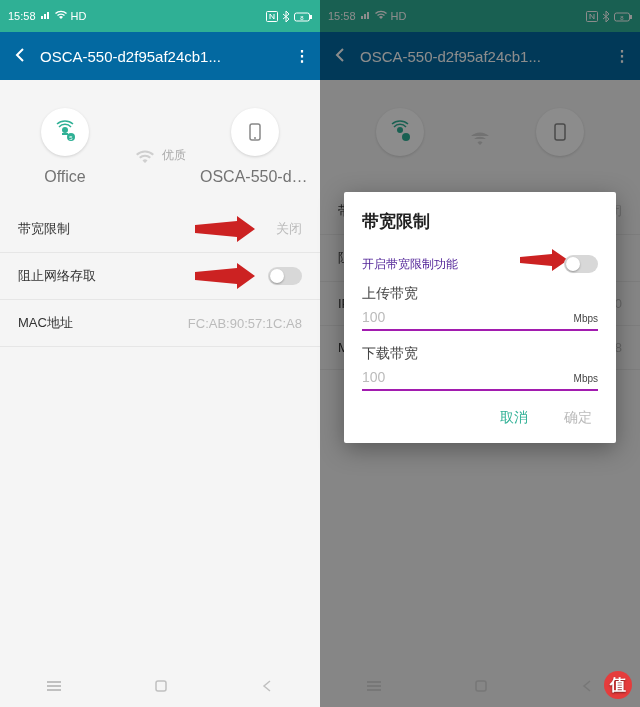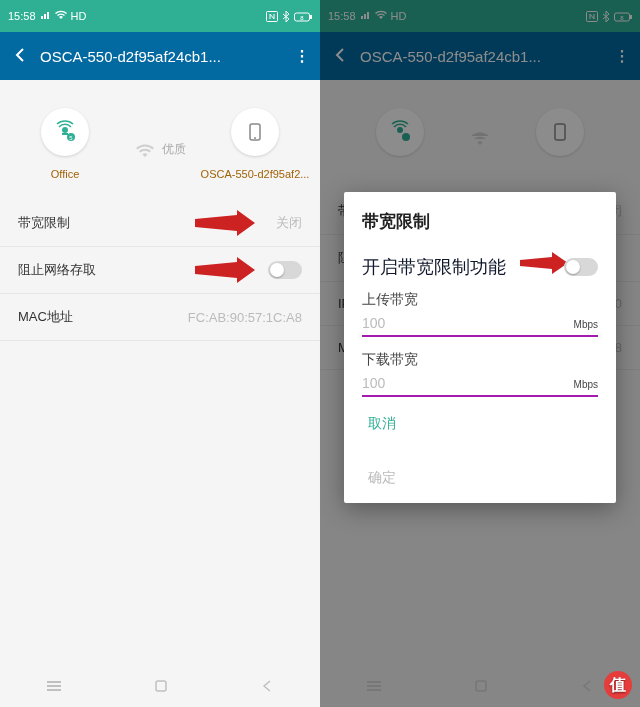--- a/index.html
+++ b/index.html
@@ -52,21 +52,21 @@
     width: 110px;
   }
   .dev-circle {
     width: 48px; height: 48px; border-radius: 50%;
     background: #fff;
     box-shadow: 0 1px 3px rgba(0,0,0,0.15);
     display: flex; align-items: center; justify-content: center;
     color: #2fb095; margin-bottom: 12px;
   }
   .dev-label {
-    color: #a16207; font-size: 11px; text-align: left;
+    color: #737373; font-size: 16px; text-align: left;
     max-width: 110px; white-space: nowrap; overflow: hidden; text-overflow: ellipsis;
   }
   .dev-mid { display:flex; flex-direction:row; align-items:center; gap:6px; color:#aaa; font-size:12px; padding-bottom: 22px;}
   .wifi-mid svg { color:#ccc; }
 
   .list { background:#f5f5f5; padding: 10px 0 0; }
   .row {
     padding: 14px 18px;
     display:flex; align-items:center; justify-content:space-between;
     border-bottom: 1px solid #e6e6e6;
@@ -93,29 +93,29 @@
 
   .modal {
     position:absolute;
     left: 24px; right: 24px; top: 192px;
     background:#fff;
     border-radius: 2px;
     box-shadow: 0 6px 24px rgba(0,0,0,0.35);
     padding: 18px 18px 8px;
   }
   .modal-title { font-size: 17px; font-weight:600; color:#222; margin-bottom: 16px; }
-  .modal-row { display:flex; align-items:center; justify-content:space-between; padding: 6px 0; font-size:18px; color:#0f172a; }
+  .modal-row { display:flex; align-items:center; justify-content:space-between; padding: 6px 0; font-size:12px; color:#4c1d95; }
   .modal-sub { font-size:14px; color:#444; padding-top:6px; }
   .input-row { display:flex; align-items:baseline; border-bottom:2px solid #a21caf; padding-bottom:4px; margin: 2px 0 8px; }
   .input-row input {
     flex:1; border:none; outline:none; font-size:14px; color:#bbb; background:transparent;
     padding: 4px 0 0;
   }
   .unit { color:#444; font-size:10px; }
-  .modal-actions { display:flex; justify-content:flex-end; gap:36px; padding: 10px 6px 8px; font-size:14px;flex-direction:column; }
+  .modal-actions { display:flex; justify-content:flex-end; gap:36px; padding: 10px 6px 8px; font-size:14px; }
   .modal-actions .cancel { color:#2fb095; }
   .modal-actions .ok { color:#bbb; }
 
   .navbar {
     position:absolute; bottom:0; left:0; right:0; height: 38px;
     display:flex; align-items:center; justify-content:space-around;
     color:#c0c0c0; background:#f5f5f5;
   }
   .navbar.shadowed { background: transparent; color:#777; }
 

